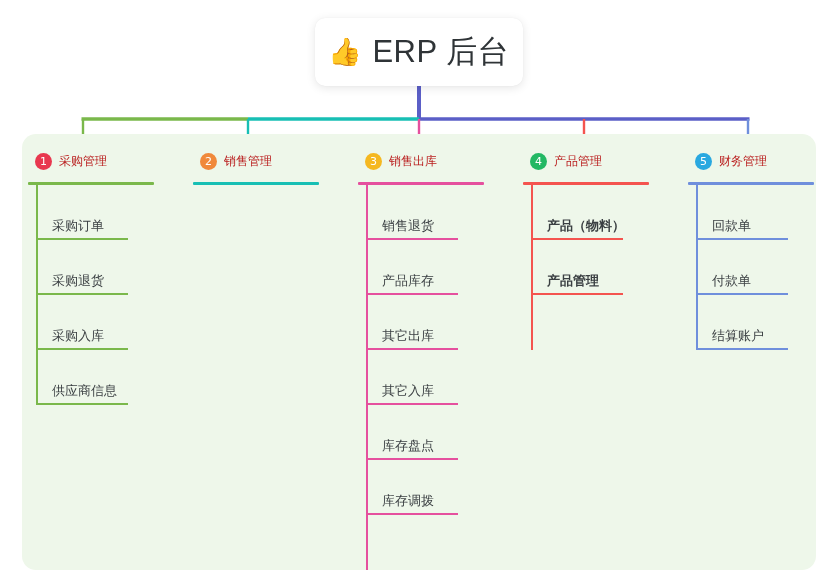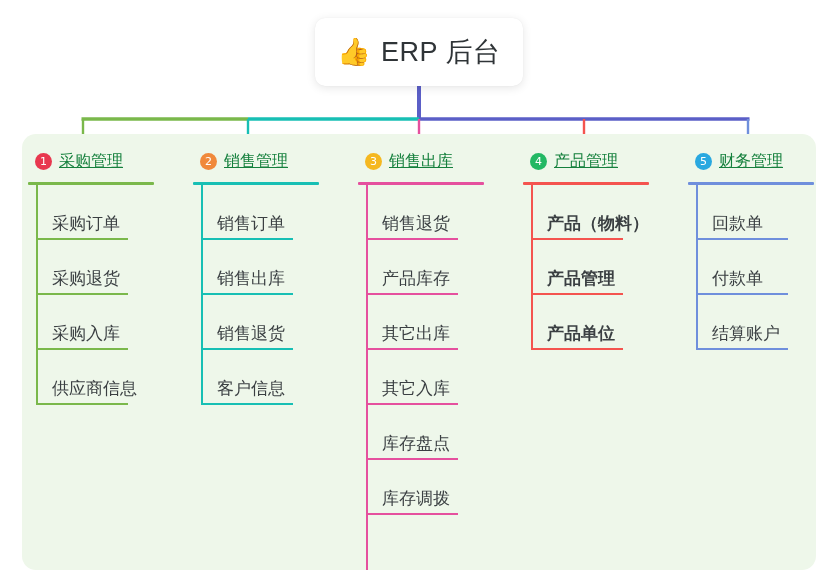--- a/index.html
+++ b/index.html
@@ -31,21 +31,21 @@
     justify-content: center;
     gap: 10px;
     box-sizing: border-box;
   }
   #root-card .thumb {
     font-size: 27px;
     line-height: 1;
     color: #f0b429;
   }
   #root-card .root-title {
-    font-size: 27px;
+    font-size: 31px;
     color: #2f3437;
     letter-spacing: 0.5px;
     white-space: nowrap;
   }
 
   
   #connectors {
     position: absolute;
     left: 0;
     top: 0;
@@ -85,24 +85,23 @@
     height: 17px;
     border-radius: 50%;
     color: #ffffff;
     font-size: 11px;
     line-height: 17px;
     text-align: center;
     flex: 0 0 auto;
     font-family: "DejaVu Sans", sans-serif;
   }
   .col-title {
-    font-size: 16px;
-    color: #15803d;
+    font-size: 12px;
+    color: #b91c1c;
     white-space: nowrap;
-    text-decoration: underline;
   }
   .col-rule {
     height: 3px;
     margin-top: 6px;
     margin-left: 6px;
     width: 126px;
     border-radius: 1px;
   }
   .leaf-list {
     position: relative;
@@ -118,21 +117,21 @@
   }
   .leaf {
     position: relative;
     height: 55px;
     box-sizing: border-box;
     padding-left: 16px;
     display: flex;
     align-items: flex-end;
   }
   .leaf-label {
-    font-size: 17px;
+    font-size: 13px;
     color: #3a3f42;
     white-space: nowrap;
     padding-bottom: 5px;
   }
   .leaf-underline {
     position: absolute;
     left: 0;
     bottom: 0;
     height: 2px;
     width: 92px;
@@ -191,39 +190,20 @@
           <div class="leaf-underline" style="background: rgb(122, 184, 75);"></div>
         </div>
       </div>
     </div>
     <div class="column" id="col-1" style="left: 165px; top: 12px;">
       <div class="col-header">
         <span class="badge" style="background: rgb(240, 137, 59);">2</span>
         <span class="col-title">销售管理</span>
       </div>
       <div class="col-rule" style="background: rgb(23, 191, 180);"></div>
-      <div class="leaf-list" style="color: rgb(23, 191, 180);">
-        <div class="spine" style="height: 220px;"></div>
-        <div class="leaf">
-          <span class="leaf-label">销售订单</span>
-          <div class="leaf-underline" style="background: rgb(23, 191, 180);"></div>
-        </div>
-        <div class="leaf">
-          <span class="leaf-label">销售出库</span>
-          <div class="leaf-underline" style="background: rgb(23, 191, 180);"></div>
-        </div>
-        <div class="leaf">
-          <span class="leaf-label">销售退货</span>
-          <div class="leaf-underline" style="background: rgb(23, 191, 180);"></div>
-        </div>
-        <div class="leaf">
-          <span class="leaf-label">客户信息</span>
-          <div class="leaf-underline" style="background: rgb(23, 191, 180);"></div>
-        </div>
-      </div>
     </div>
     <div class="column" id="col-2" style="left: 330px; top: 12px;">
       <div class="col-header">
         <span class="badge" style="background: rgb(245, 184, 32);">3</span>
         <span class="col-title">销售出库</span>
       </div>
       <div class="col-rule" style="background: rgb(229, 80, 158);"></div>
       <div class="leaf-list" style="color: rgb(229, 80, 158);">
         <div class="spine" style="height: 385px;"></div>
         <div class="leaf">
@@ -261,24 +241,20 @@
       <div class="leaf-list" style="color: rgb(244, 84, 79); font-weight: bold;">
         <div class="spine" style="height: 165px;"></div>
         <div class="leaf">
           <span class="leaf-label">产品（物料）</span>
           <div class="leaf-underline" style="background: rgb(244, 84, 79);"></div>
         </div>
         <div class="leaf">
           <span class="leaf-label">产品管理</span>
           <div class="leaf-underline" style="background: rgb(244, 84, 79);"></div>
         </div>
-        <div class="leaf">
-          <span class="leaf-label">产品单位</span>
-          <div class="leaf-underline" style="background: rgb(244, 84, 79);"></div>
-        </div>
       </div>
     </div>
     <div class="column" id="col-4" style="left: 660px; top: 12px;">
       <div class="col-header">
         <span class="badge" style="background: rgb(41, 168, 224);">5</span>
         <span class="col-title">财务管理</span>
       </div>
       <div class="col-rule" style="background: rgb(111, 143, 220);"></div>
       <div class="leaf-list" style="color: rgb(111, 143, 220);">
         <div class="spine" style="height: 165px;"></div>

